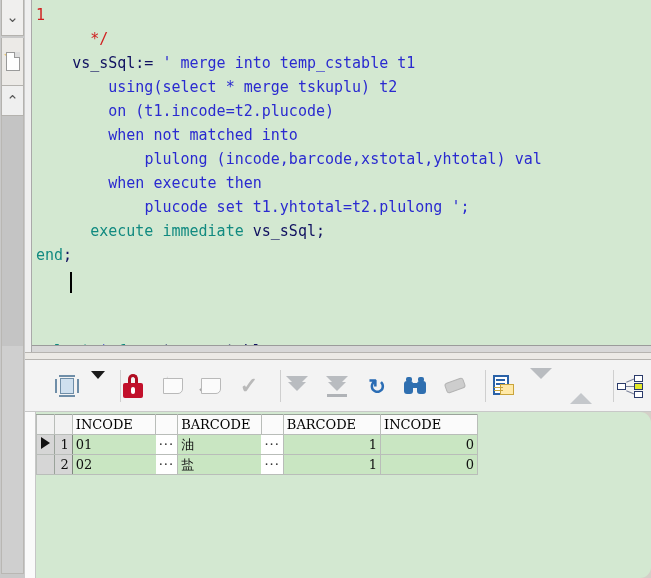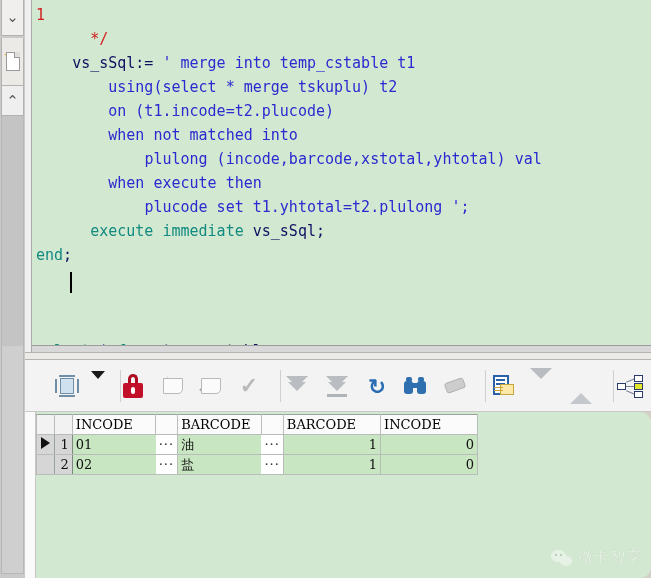--- a/index.html
+++ b/index.html
@@ -473,24 +473,15 @@
             <td class="rownum">2</td>
             <td class="txt">02</td>
             <td class="dots">···</td>
             <td class="txt">盐</td>
             <td class="dots">···</td>
             <td class="num">1</td>
             <td class="num">0</td>
           </tr>
         </tbody>
       </table>
-    <div class="watermark">
-      <span class="wm-logo">
-        <span class="b1"></span>
-          <span class="b2"></span>
-        <span class="d d1"></span>
-          <span class="d d2"></span>
-      </span>
-      <span class="wm-text">微卡智享</span>
-    </div>
   </div>
 
 </div>
 
 </body></html>

